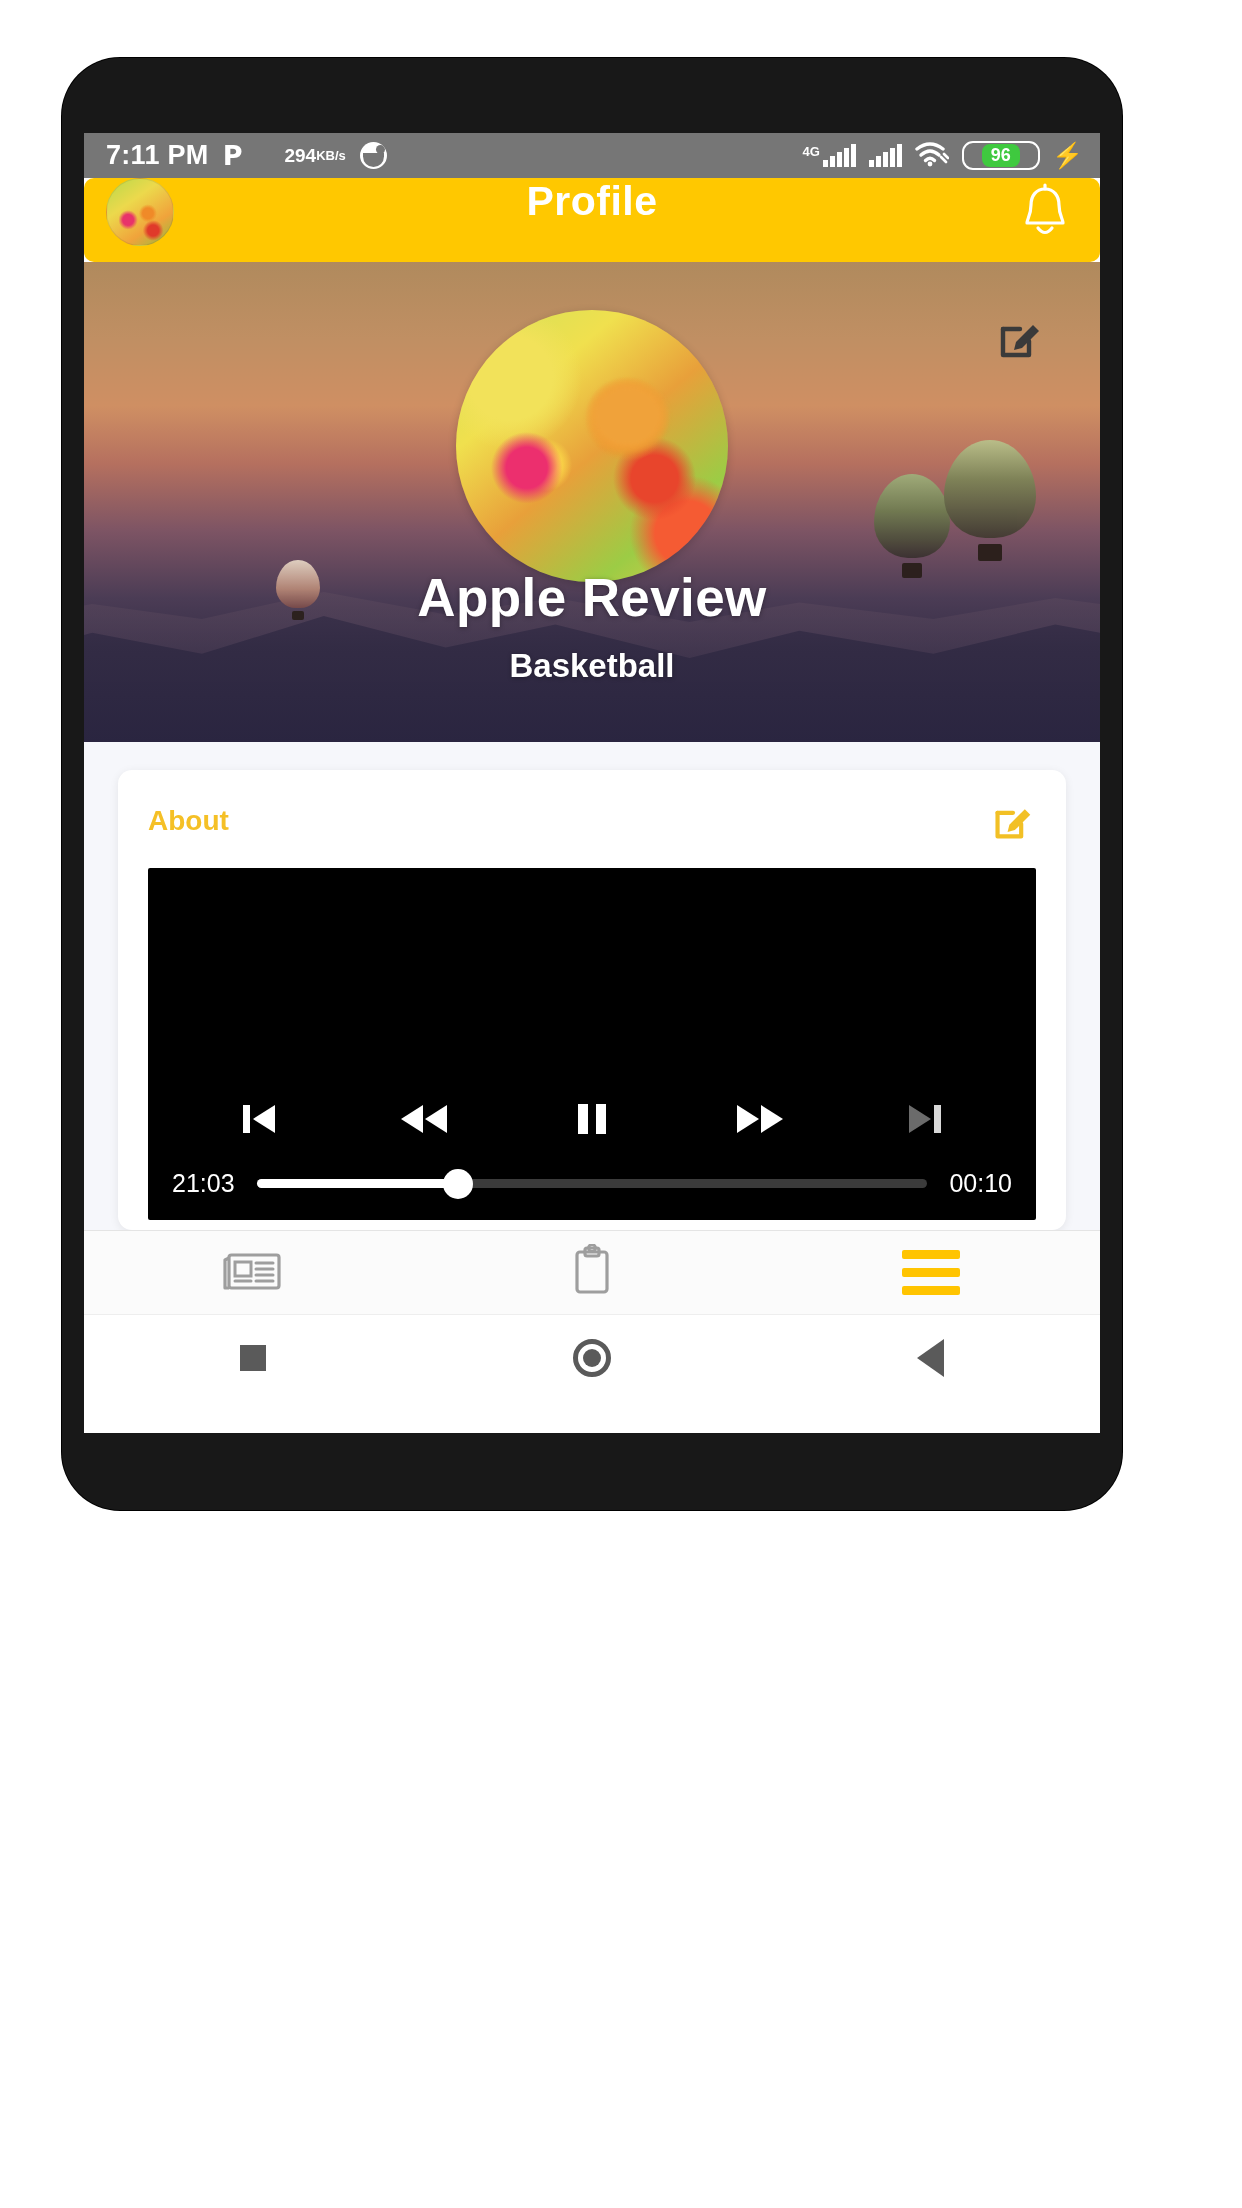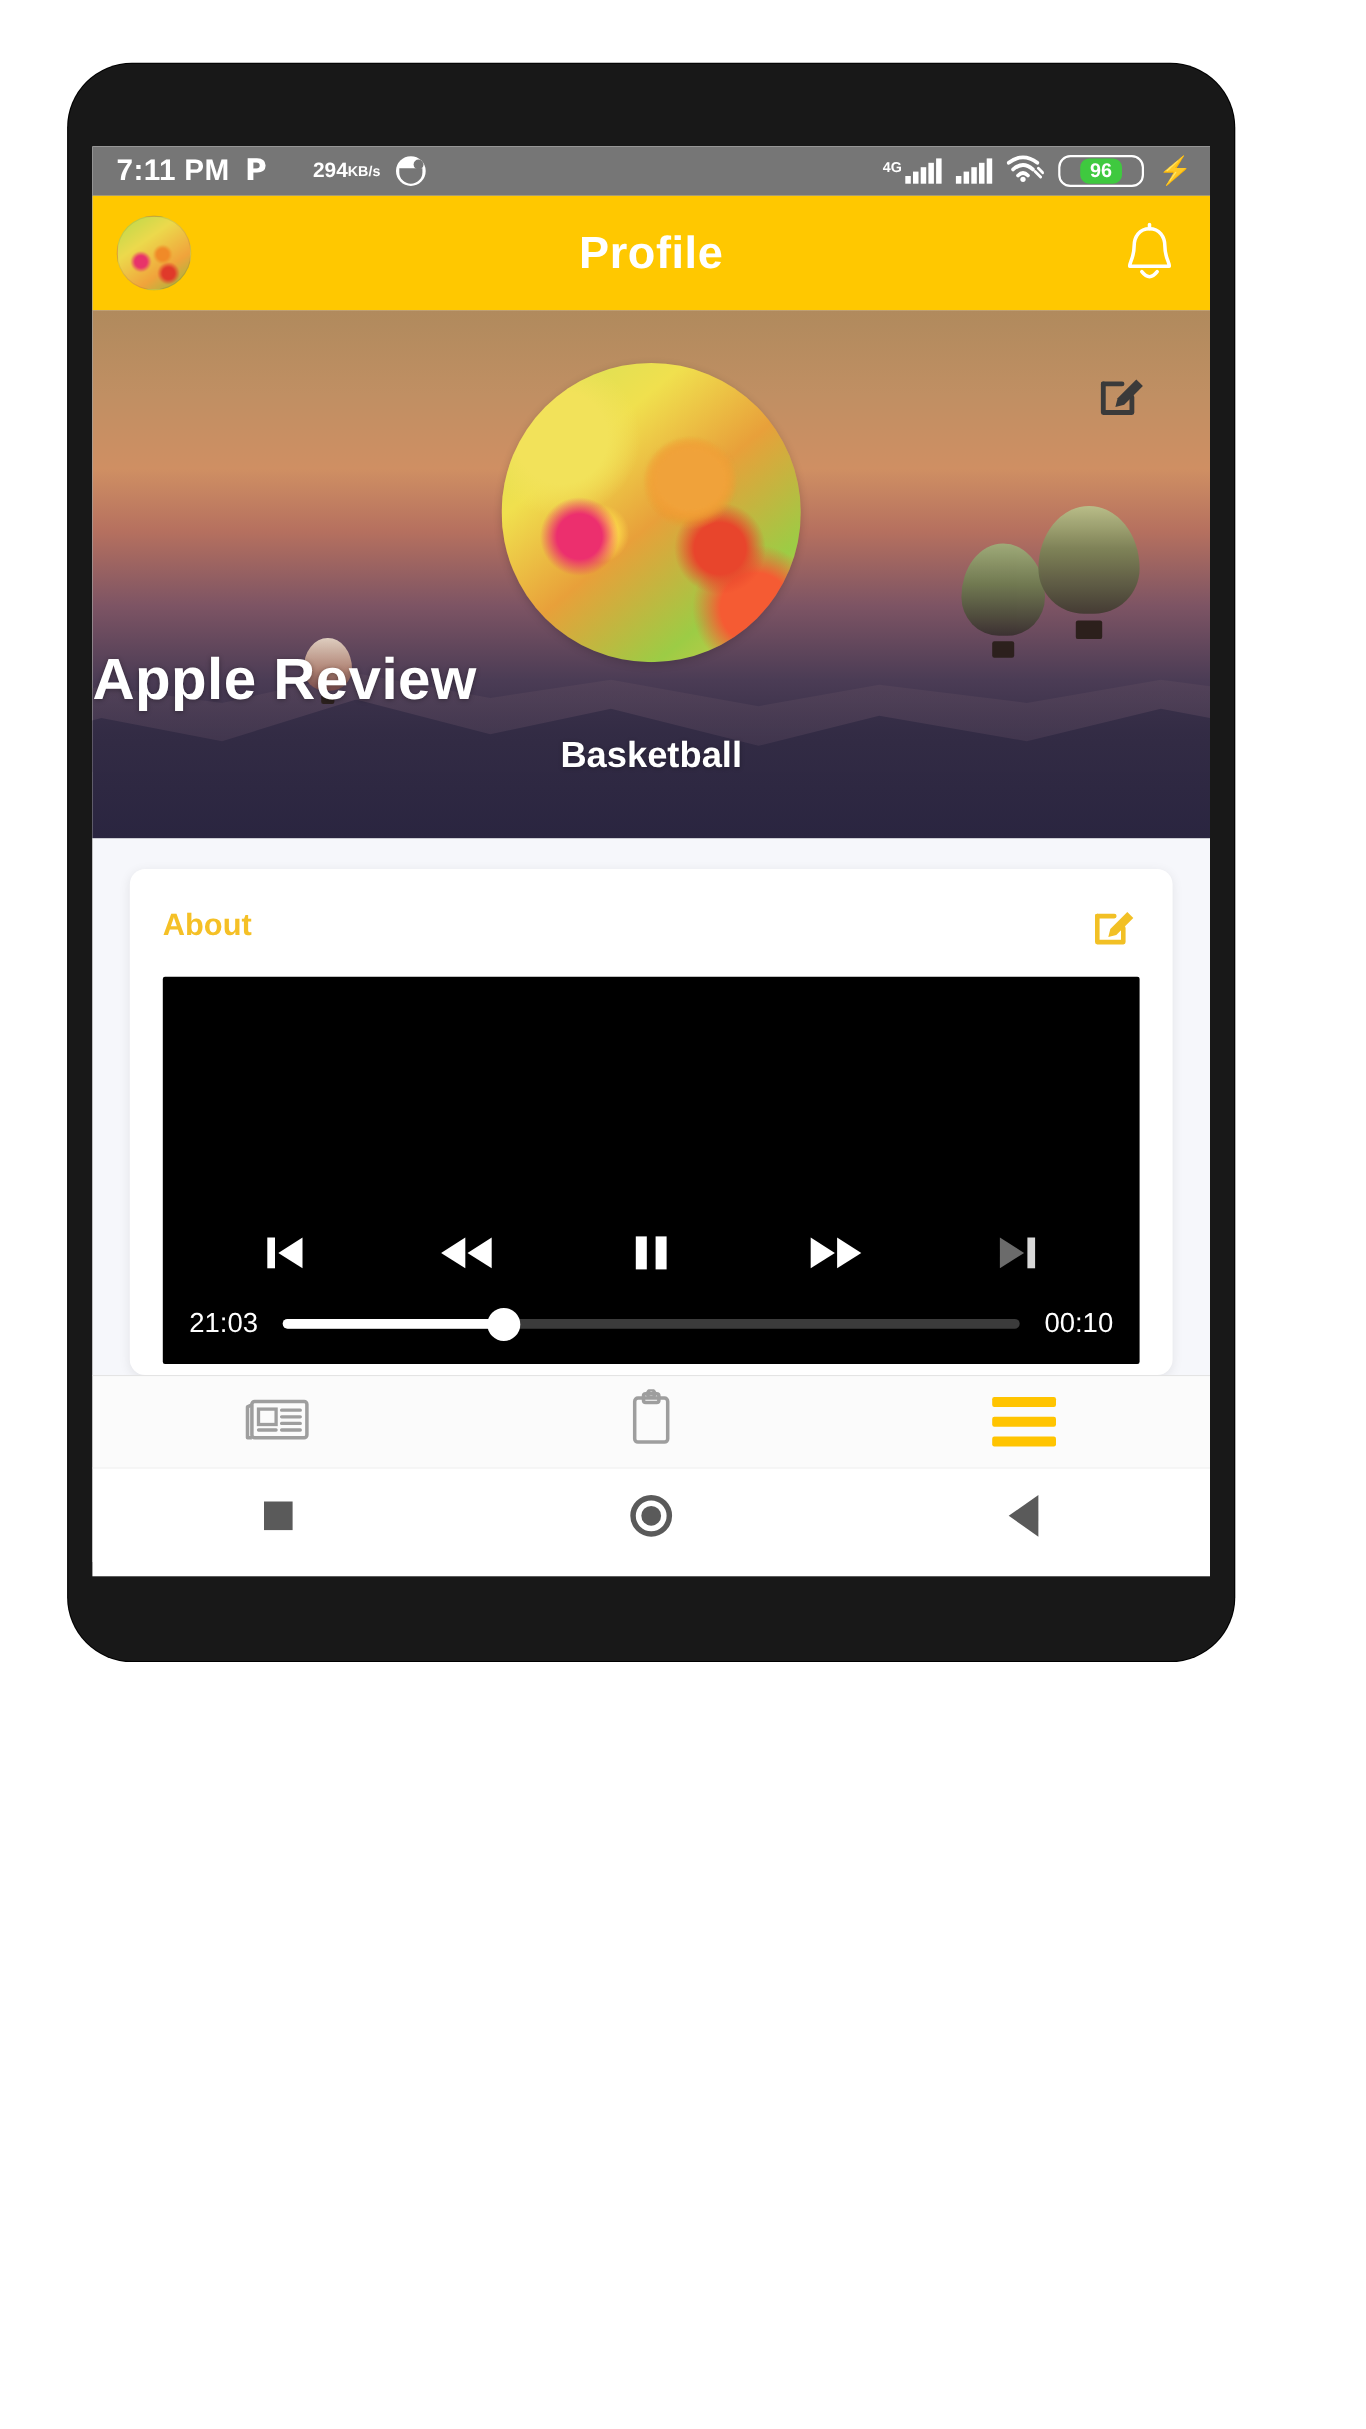--- a/index.html
+++ b/index.html
@@ -80,26 +80,26 @@
     padding: 1px 18px; display: flex; align-items: center;
   }
   .battery .fill {
     background: #3fc93f; border-radius: 8px;
     padding: 1px 9px; font-size: 18px; font-weight: bold; color: #ffffff;
   }
   .bolt { font-size: 25px; font-weight: bold; }
 
   
   #app-bar {
-    height: 104px;
+    height: 84px;
     background: #FFC800;
     display: flex;
-    align-items: center;
     padding: 0 22px;
     position: relative;
+    border-radius: 10px;
   }
   #header-avatar {
     width: 68px; height: 68px; border-radius: 50%;
     background:
       radial-gradient(circle at 32% 62%, #e8336a 0 9%, rgba(232,51,106,0) 16%),
       radial-gradient(circle at 62% 52%, #f08a28 0 10%, rgba(240,138,40,0) 17%),
       radial-gradient(circle at 70% 78%, #e03a2a 0 8%, rgba(224,58,42,0) 15%),
       linear-gradient(145deg, #b7d94a 0%, #ecd94c 35%, #f0a33b 70%, #8fbe3f 100%);
     flex: 0 0 auto;
     border: 1px solid rgba(0,0,0,.08);
@@ -182,21 +182,21 @@
   #profile-avatar::after {
     content: ""; position: absolute; right: 18%; top: 22%;
     width: 38%; height: 34%;
     background:
       radial-gradient(ellipse at 50% 50%, #f0a23a 0 42%, rgba(240,162,58,0) 60%);
     border-radius: 50% 20% 50% 20%;
     filter: blur(1px);
   }
   #profile-name {
     position: absolute; left: 0; right: 0; top: 305px;
-    text-align: left; color: #ffffff;
+    text-align: center; color: #ffffff;
     font-size: 53px; font-weight: bold; letter-spacing: .4px;
     text-shadow: 0 1px 5px rgba(0,0,0,.35);
     z-index: 5;
   }
   #profile-subtitle {
     position: absolute; left: 0; right: 0; top: 385px;
     text-align: center; color: #ffffff;
     font-size: 33px; font-weight: bold;
     text-shadow: 0 1px 4px rgba(0,0,0,.35);
     z-index: 5;

